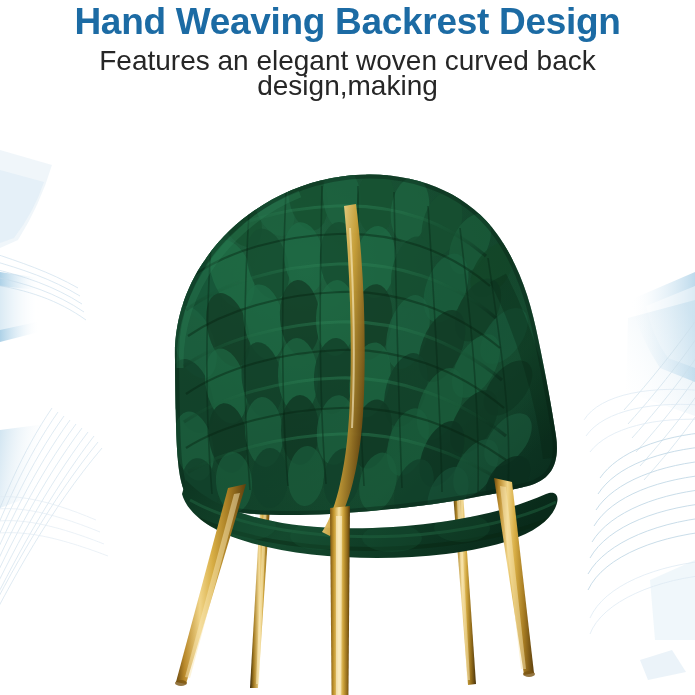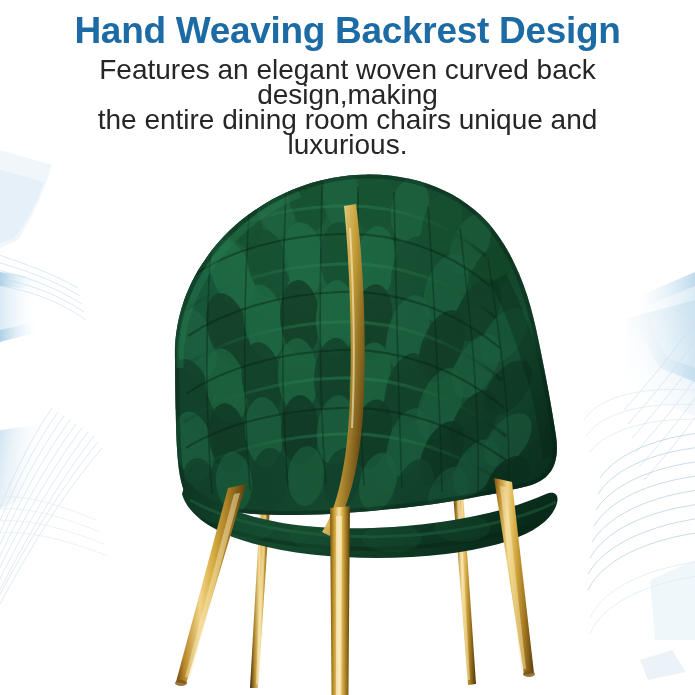--- a/index.html
+++ b/index.html
@@ -13,21 +13,20 @@
   .page{position:relative;width:695px;height:695px;background:#fff;overflow:hidden;}
 
   
   .bg-decor{position:absolute;inset:0;z-index:0;pointer-events:none;}
   .bg-decor svg{position:absolute;top:0;left:0;}
 
   
   .header{position:absolute;top:0;left:0;width:695px;z-index:3;text-align:center;}
   .headline{
     margin:0;
-    padding-top:9px;
     font-size:37px;
     line-height:44px;
     font-weight:bold;
     letter-spacing:-0.3px;
     color:#1c6ba4;
     font-family:"Liberation Sans", sans-serif;
     white-space:nowrap;
   }
   .subline{
     margin:4px auto 0 auto;
@@ -148,21 +147,20 @@
       </g>
 
       <rect x="110" y="120" width="475" height="575" fill="#ffffff" opacity="0.30"></rect>
     </svg>
   </div>
 
   <div class="header">
     <h1 class="headline">Hand Weaving Backrest Design</h1>
     <p class="subline">
       <span>Features an elegant woven curved back design,making</span>
-      <span>the entire dining room chairs unique and luxurious.</span>
     </p>
   </div>
 
   <div class="stage">
     <svg width="695" height="567" viewBox="0 0 695 567">
       <defs>
 
         <linearGradient id="velvetBody" x1="0.05" y1="0" x2="0.95" y2="0.8">
           <stop offset="0%" stop-color="#1b5c3a"></stop>
           <stop offset="22%" stop-color="#15492e"></stop>

